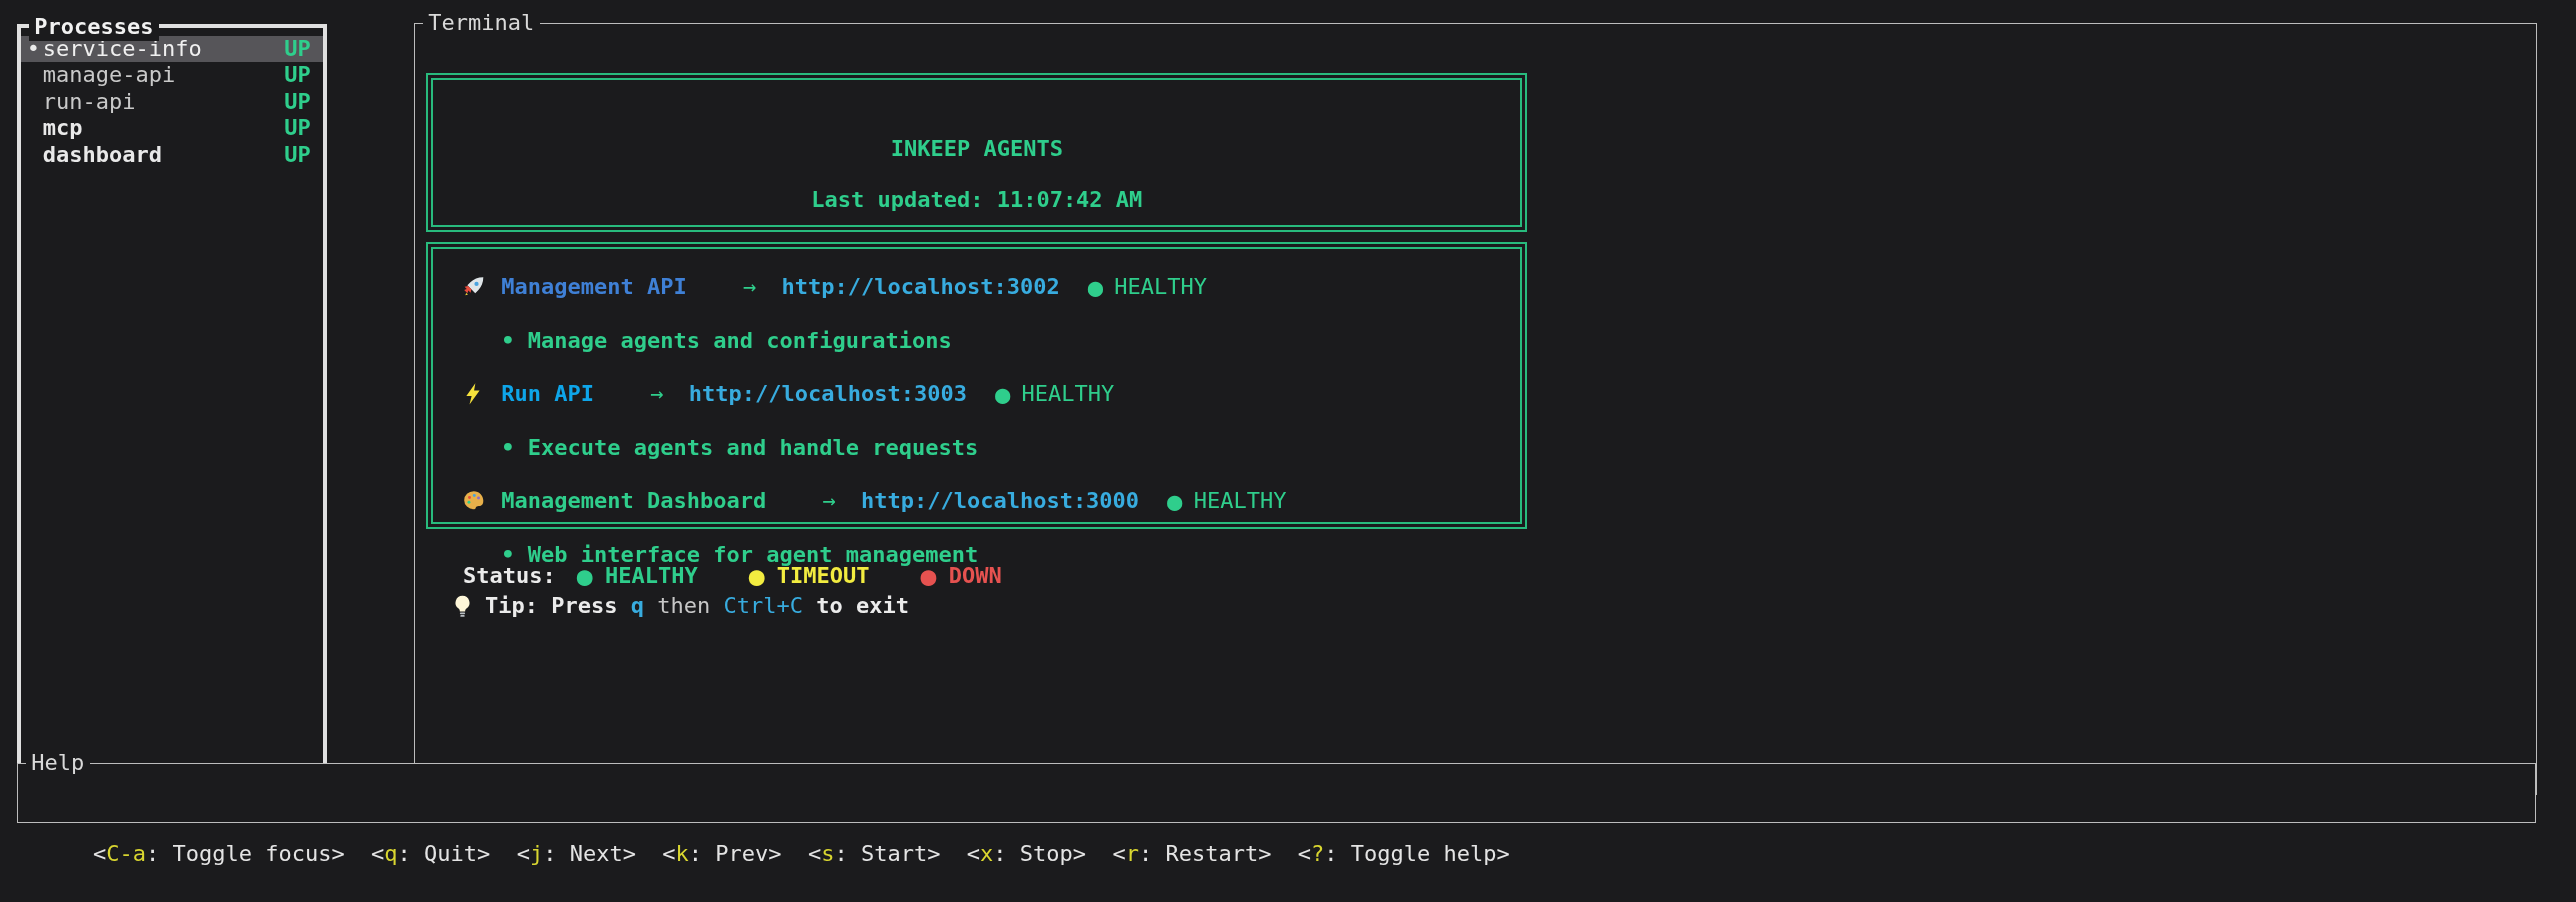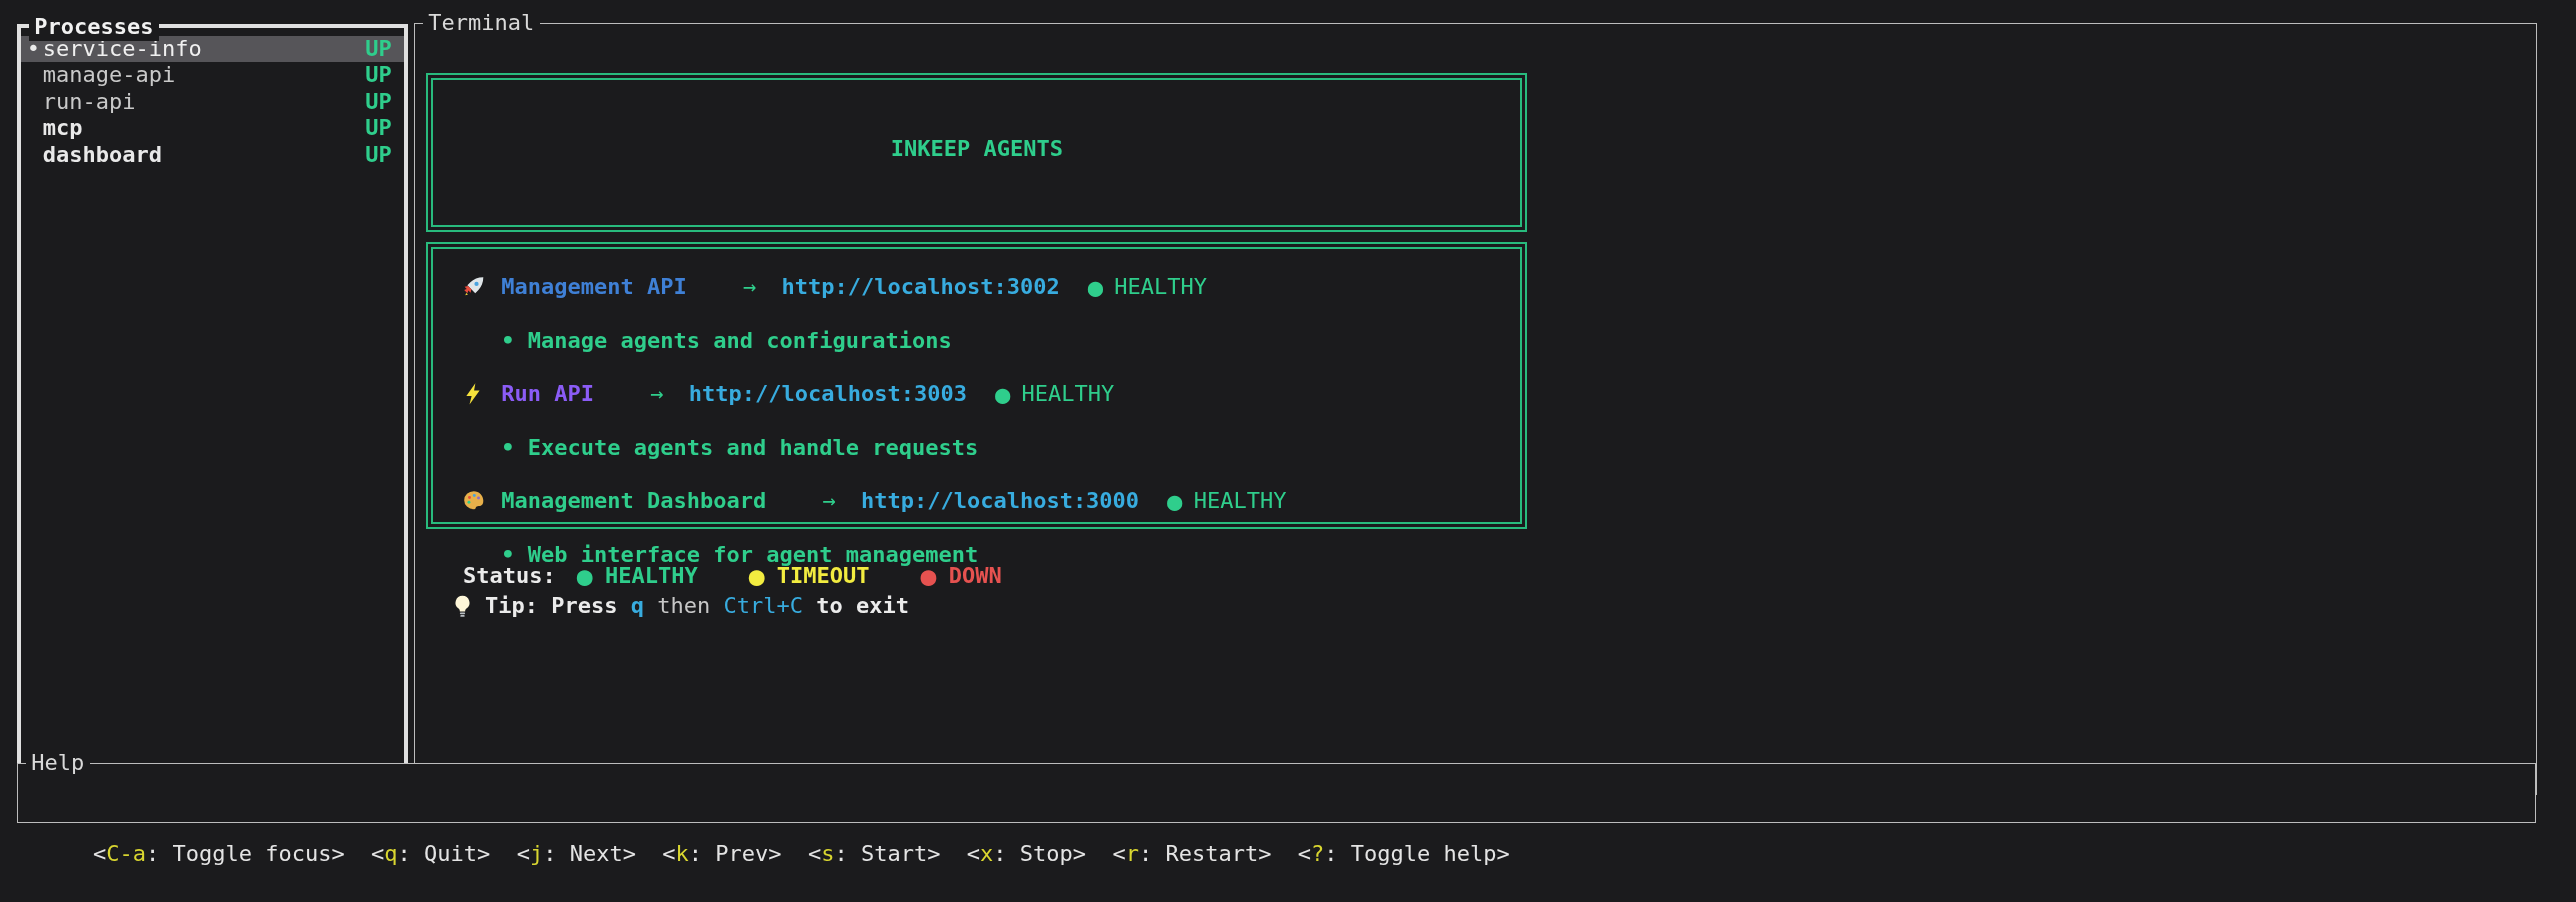--- a/index.html
+++ b/index.html
@@ -11,42 +11,42 @@
     font-size:22px; line-height:26.4px;
   }
   .panel { position:absolute; background:#1b1b1d; }
   .panel-title {
     position:absolute; top:-15px; left:7.6px; background:#1b1b1d;
     padding:0 5.7px; line-height:28px; color:#d9d9d9; white-space:pre;
   }
   .panel-title.bold { font-weight:bold; color:#f1f1f1; }
 
   
-  #processes { left:17px; top:23.6px; width:391px; height:768px; border:4.7px solid #e0e0e0; }
+  #processes { left:17px; top:23.6px; width:310px; height:768px; border:4.7px solid #e0e0e0; }
   #proc-list { padding-top:8.5px; }
   .prow { height:26.4px; display:flex; align-items:center; padding:0 12.3px 0 5.7px; color:#c9c9c9; }
   .prow .ind { width:16px; color:#ebebeb; white-space:pre; }
   .prow .pname { flex:1; white-space:pre; }
   .prow .pstatus { color:#2fce8c; font-weight:bold; }
   .prow.selected { background:#565559; color:#f0f0f0; }
   .prow.boldname .pname { font-weight:bold; color:#e9e9e9; }
 
   
   #terminal { left:414px; top:23px; width:2123px; height:772px; border:1.9px solid #bdbdbd; }
   .greenbox { position:absolute; left:11.3px; width:1101px; border:7.6px double #28bb7d; }
   #box1 { top:49px; height:159px; text-align:center; color:#2fce8c; font-weight:bold; }
   #box1 .l1 { margin-top:56px; }
   #box1 .l2 { margin-top:24.6px; }
   #box2 { top:218px; height:287px; padding:24.6px 0 0 28px; }
   .svc-line { height:26.4px; display:flex; align-items:flex-start; white-space:pre; }
   .svc-icon { width:40px; display:inline-flex; align-items:center; }
   .svc-icon svg { width:25.5px; height:25.5px; }
   .svc-name { font-weight:bold; }
   .name-blue { color:#3f80d6; }
-  .name-yellow { color:#8b5cf6; }
+  .name-yellow { color:#0ea5e9; }
   .name-green { color:#2fce8c; }
   .svc-arrow { color:#2fce8c; margin-left:56px; }
   .svc-url { color:#38acdf; font-weight:bold; margin-left:25.5px; }
   .svc-dot { color:#2fce8c; margin-left:28px; font-size:25.5px; }
   .svc-status { color:#2fce8c; margin-left:11.3px; }
   .svc-desc { height:26.4px; line-height:26.4px; padding-left:40px; color:#2fce8c; font-weight:bold; margin-bottom:26.4px; white-space:pre;margin-top:28px; }
 
   #legend { position:absolute; left:36px; top:539px; height:26.4px; display:flex; align-items:center; white-space:pre; }
   .lg-label { font-weight:bold; color:#ebebeb;margin-left:12px; }
   .lg-dot { font-size:26.4px; }
@@ -103,20 +103,21 @@
       <span class="pstatus">UP</span>
     </div>
   </div>
 </div>
 
 <div id="terminal" class="panel">
   <span class="panel-title">Terminal</span>
 
   <div id="box1" class="greenbox">
     <div class="l1">INKEEP AGENTS</div>
+    <div class="l2">Last updated: 11:07:42 AM</div>
   </div>
 
   <div id="box2" class="greenbox">
     <div class="svc-line">
       <span class="svc-icon">
         <svg viewBox="0 0 24 24">
             <path d="M21 3c-5 0-9.2 1.8-12.2 4.8L6 10.6l7.4 7.4 2.8-2.8C19.2 12.2 21 8 21 3z" fill="#dfe5e8"></path>
             <circle cx="14.6" cy="9.4" r="2" fill="#4aa3df"></circle>
             <path d="M6.6 11.2l-3.2.8 2 2-2.4 1 3 3 1-2.4 2 2 .8-3.2z" fill="#e74c3c"></path>
             <path d="M4 20l2.6-.6L5 17.8z" fill="#f6d93c"></path>

